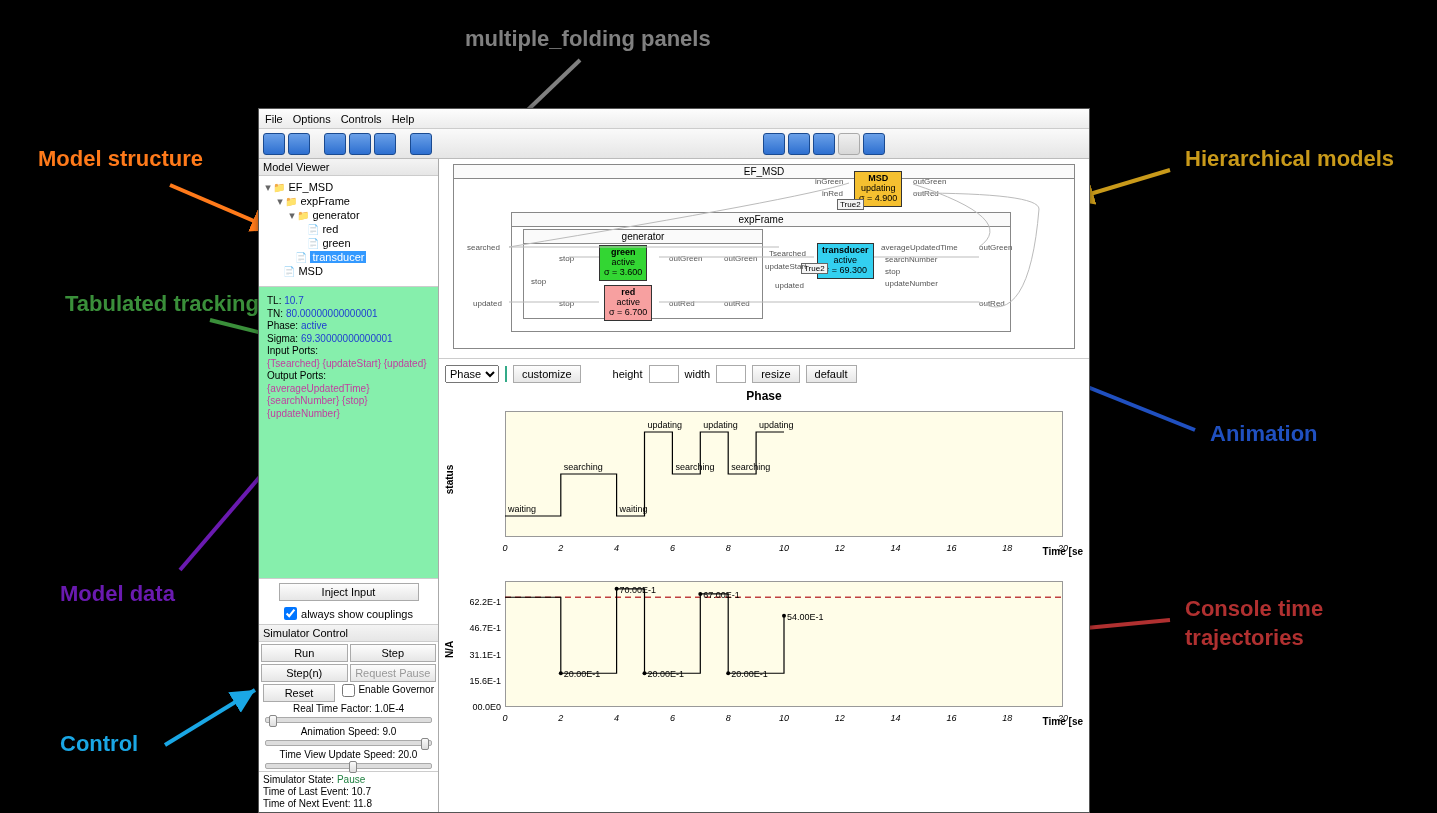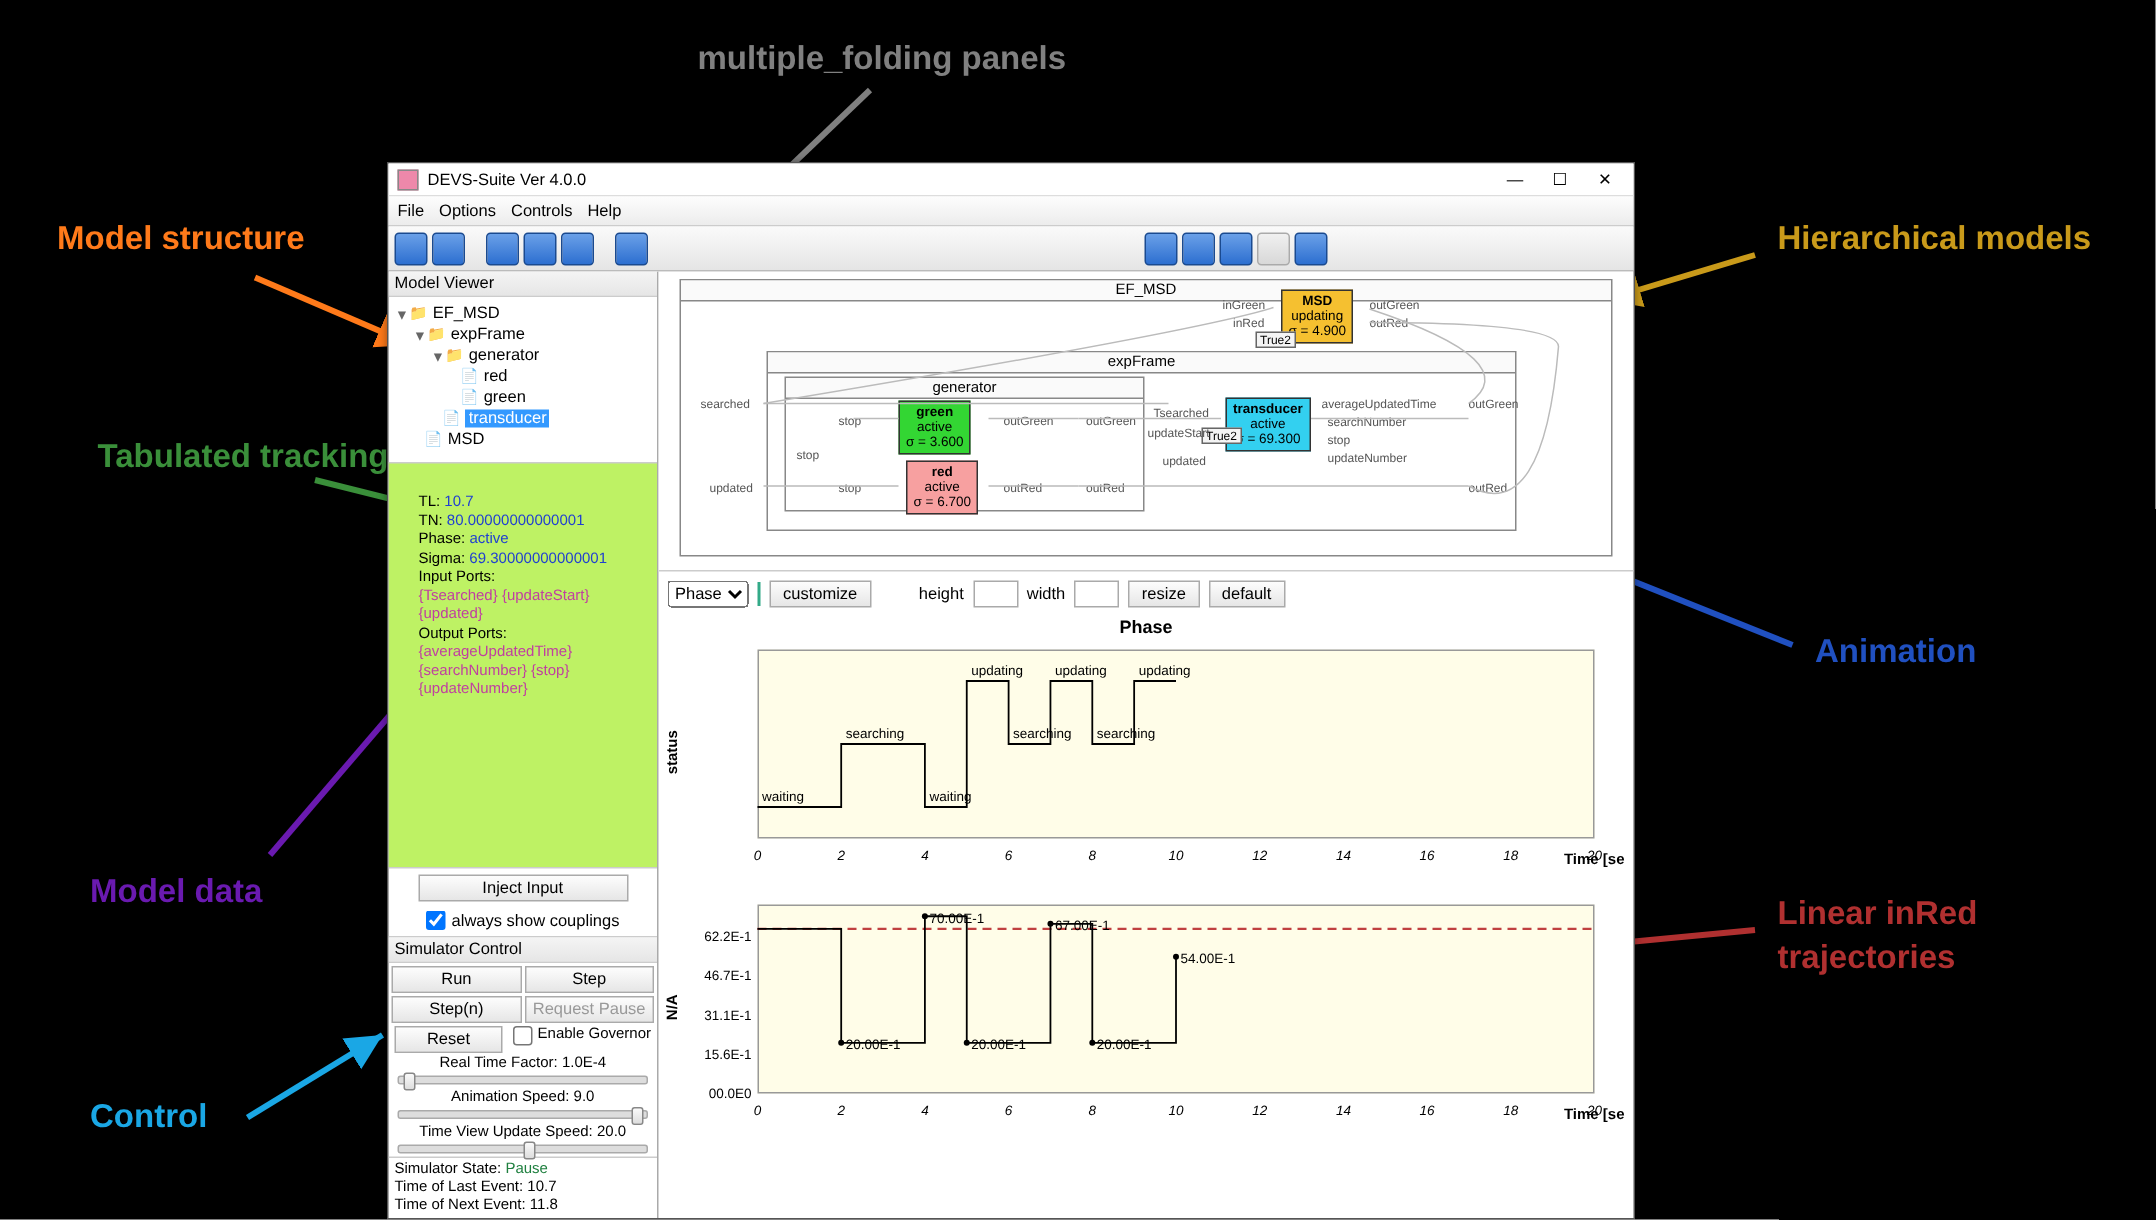--- a/index.html
+++ b/index.html
@@ -22,21 +22,21 @@
 .tbbtn { width:22px; height:22px; background: linear-gradient(#6aa0e8,#2d6fd0); border:1px solid #1a4a90; border-radius:3px; cursor:pointer; }
 .tbbtn.lt { background: linear-gradient(#f0f0f0,#d8d8d8); border-color:#aaa;}
 .content { flex:1; display:flex; overflow:hidden;}
 .left { width: 180px; display:flex; flex-direction:column; border-right:1px solid #aaa;}
 .panel-head { background: linear-gradient(#f4f4f4,#e6e6e6); border-bottom:1px solid #ccc; padding:2px 4px; font-size:11px;}
 .tree { flex: 0 0 110px; padding:4px; font-size:11px; overflow:auto; }
 .treerow { display:flex; align-items:center; height:14px; white-space:nowrap; }
 .treerow .exp { width:10px; text-align:center; color:#666; }
 .treerow .fold-i { font-size:10px; margin-right:3px; }
 .treerow.sel span.lbl { background:#3399ff; color:#fff; padding:0 2px; }
-.tracking { flex:1; background:#bef264; padding:20px; font-family: "Courier New", monospace; font-size:10px; line-height:1.25; overflow:auto; border-top:1px solid #ccc;}
+.tracking { flex:1; background:#86efac; padding:8px; font-family: "Courier New", monospace; font-size:10px; line-height:1.25; overflow:auto; border-top:1px solid #ccc;}
 .tracking .blu { color: #2040d0; }
 .tracking .pnk { color: #c040a0; }
 .injectbar { border-top:1px solid #ccc; }
 .injectbtn { margin:4px auto; width:140px; height:18px; display:flex; align-items:center; justify-content:center; background:linear-gradient(#fdfdfd,#e6e6e6); border:1px solid #aaa; font-size:11px; cursor:pointer;}
 .chkrow { display:flex; align-items:center; justify-content:center; gap:4px; font-size:11px; padding:2px 0 4px;}
 .simctrl { border-top:1px solid #ccc; }
 .btngrid { display:grid; grid-template-columns:1fr 1fr; gap:2px; padding:2px;}
 .simbtn { height:18px; background:linear-gradient(#fdfdfd,#e6e6e6); border:1px solid #aaa; font-size:11px; cursor:pointer; display:flex; align-items:center; justify-content:center;}
 .simbtn.dis { color:#999; }
 .govrow { display:flex; align-items:flex-start; padding:0 4px; gap:3px;}
@@ -81,21 +81,21 @@
 </head>
 <body>
 
 <div class="annot" style="left:38px; top:145px; color:#ff7a1a;"><span>Model structure</span></div>
 <div class="annot" style="left:65px; top:290px; color:#3a8f3a;"><span>Tabulated tracking</span></div>
 <div class="annot" style="left:60px; top:580px; color:#6a1ab0;"><span>Model data</span></div>
 <div class="annot" style="left:60px; top:730px; color:#1aa7e5;"><span>Control</span></div>
 <div class="annot" style="left:465px; top:25px; color:#808080;"><span>multiple_folding panels</span></div>
 <div class="annot" style="left:1185px; top:145px; color:#c99a1a;"><span>Hierarchical models</span></div>
 <div class="annot" style="left:1210px; top:420px; color:#2050c0;"><span>Animation</span></div>
-<div class="annot" style="left:1185px; top:595px; color:#b03030;"><span>Linear inRed trajectories</span></div>
+<div class="annot" style="left:1185px; top:595px; color:#b03030;"><span>Console time trajectories</span></div>
 
 <svg class="arrow" width="1437" height="813">
 <defs>
   <marker id="aOr" markerWidth="8" markerHeight="8" refX="6" refY="3" orient="auto">
         <path d="M0,0 L6,3 L0,6 Z" fill="#ff7a1a"></path>
       </marker>
   <marker id="aGr" markerWidth="8" markerHeight="8" refX="6" refY="3" orient="auto">
         <path d="M0,0 L6,3 L0,6 Z" fill="#3a8f3a"></path>
       </marker>
   <marker id="aPu" markerWidth="8" markerHeight="8" refX="6" refY="3" orient="auto">
@@ -121,27 +121,20 @@
 <line x1="210" y1="320" x2="490" y2="390" stroke="#3a8f3a" stroke-width="4" marker-end="url(#aGr)"></line>
 <line x1="180" y1="570" x2="300" y2="430" stroke="#6a1ab0" stroke-width="4" marker-end="url(#aPu)"></line>
 <line x1="165" y1="745" x2="255" y2="690" stroke="#1aa7e5" stroke-width="4" marker-end="url(#aCy)"></line>
 <line x1="580" y1="60" x2="465" y2="170" stroke="#808080" stroke-width="4" marker-end="url(#aGy)"></line>
 <line x1="1170" y1="170" x2="1070" y2="200" stroke="#c99a1a" stroke-width="4" marker-end="url(#aGo)"></line>
 <line x1="1195" y1="430" x2="920" y2="320" stroke="#2050c0" stroke-width="4" marker-end="url(#aBl)"></line>
 <line x1="1170" y1="620" x2="1065" y2="630" stroke="#b03030" stroke-width="4" marker-end="url(#aRd)"></line>
 </svg>
 
 <div class="app">
-  <div class="titlebar">
-    <div class="appicon"></div>
-    <div class="title">DEVS-Suite Ver 4.0.0</div>
-    <div class="wctrl">—</div>
-    <div class="wctrl">☐</div>
-    <div class="wctrl">✕</div>
-  </div>
   <div class="menubar">
     <span>File</span>
     <span>Options</span>
     <span>Controls</span>
     <span>Help</span>
   </div>
   <div class="toolbar">
     <div class="tbbtn"></div>
     <div class="tbbtn"></div>
     <div style="width:8px"></div>

